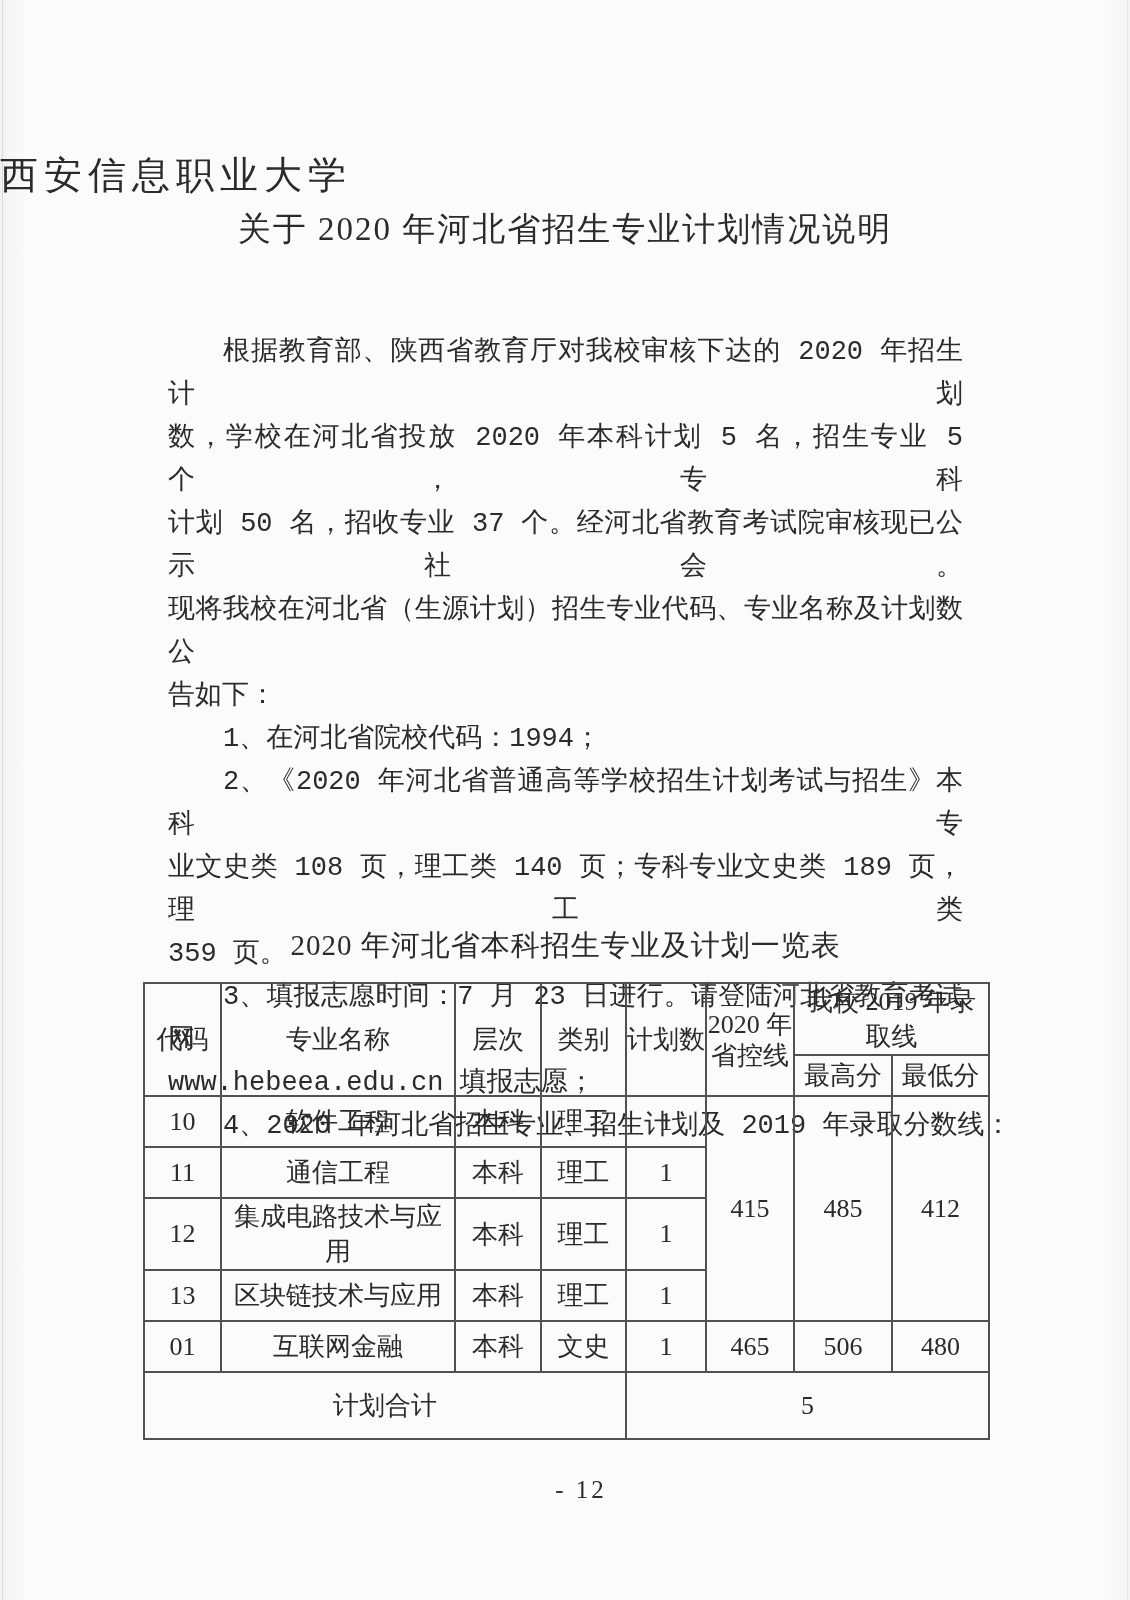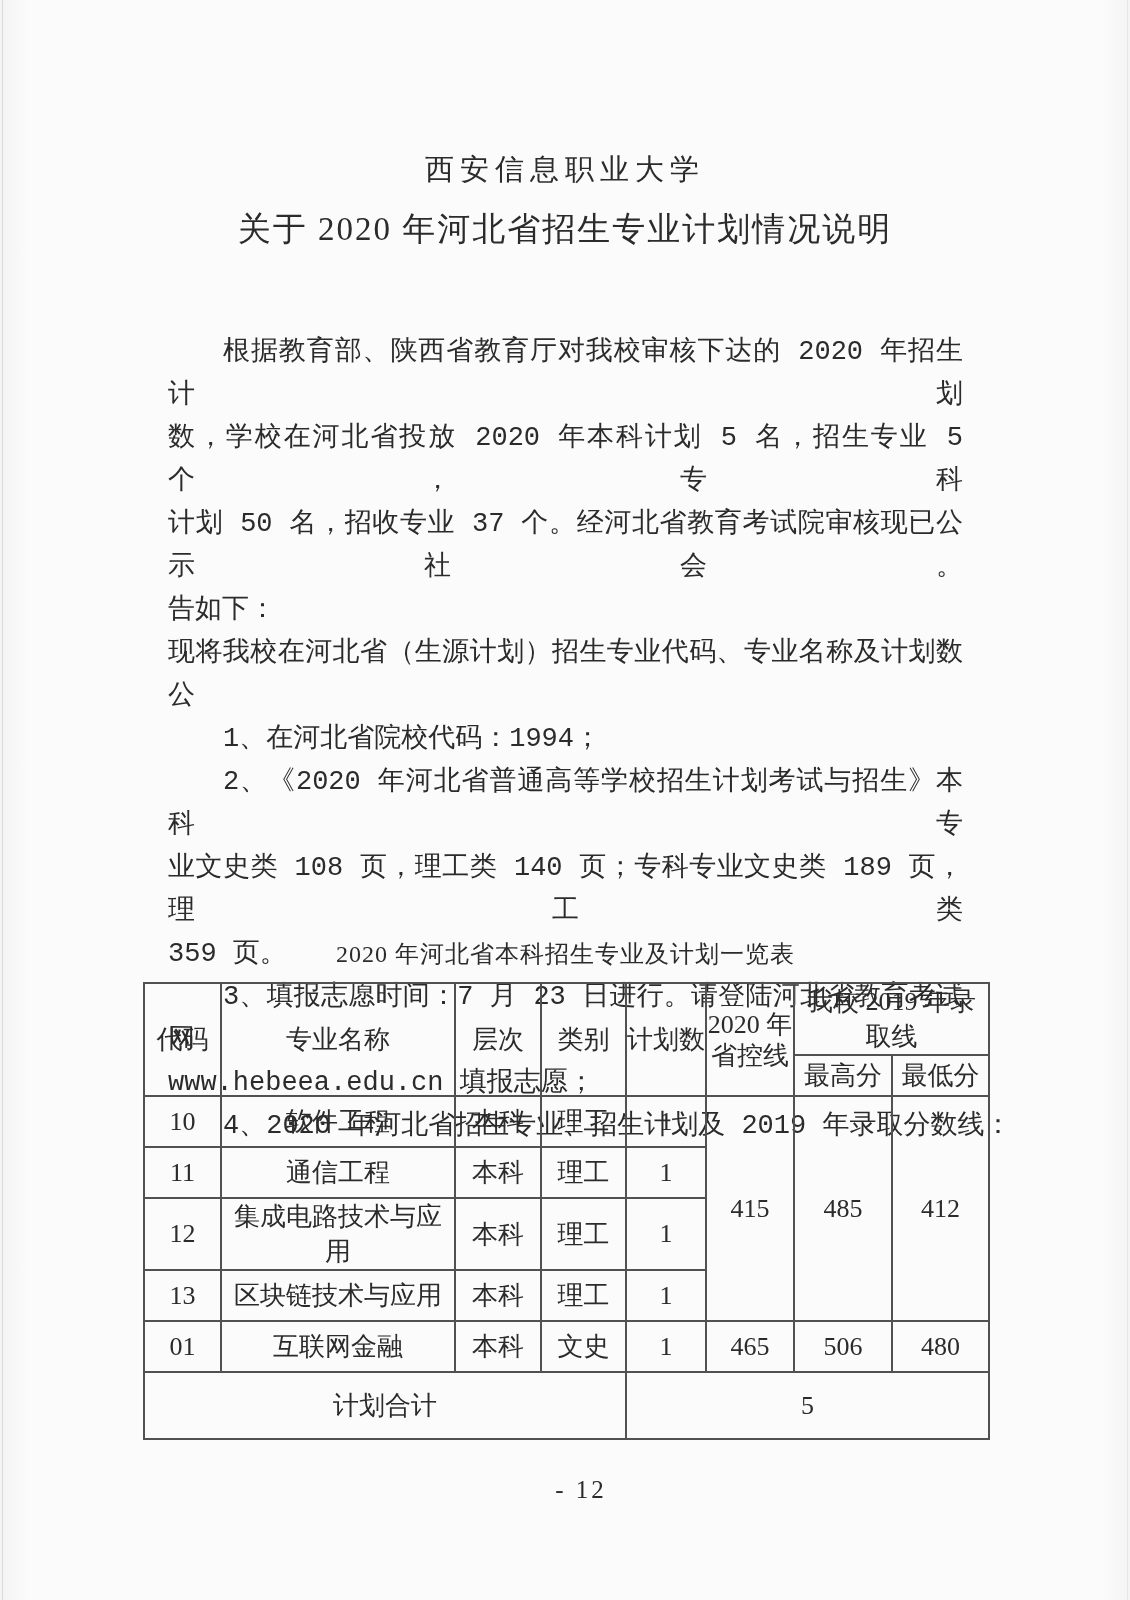--- a/index.html
+++ b/index.html
@@ -11,38 +11,38 @@
     background:linear-gradient(90deg,#f2f3f2 0,#fafbfa 2.5%,#fafbfa 97.5%,#f3f4f3 100%);
     font-family:"Liberation Serif","DejaVu Serif",serif;
     color:#2b2b2b;
     overflow:hidden;
   }
   .edge-left { position:absolute; left:2px; top:0; bottom:0; width:1px; background:#d8dbd8; }
   .edge-right { position:absolute; right:2px; top:0; bottom:0; width:1px; background:#e6e8e6; }
 
   .title1 {
     position:absolute; top:150px; left:0; width:100%;
-    text-align:center; font-size:29px; letter-spacing:6px; font-weight:normal;
+    font-size:38px; letter-spacing:6px; font-weight:normal;
   }
   .title2 {
     position:absolute; top:207px; left:0; width:100%;
     text-align:center; font-size:33px; letter-spacing:2px; font-weight:normal;font-family:Liberation Serif, serif;
   }
 
   .body-text {
     position:absolute; top:331px; left:168px; width:795px;
     font-size:27px; line-height:43px;font-family:Liberation Mono, monospace;
   }
   .line { white-space:nowrap; }
   .line.fill { white-space:normal; text-align:justify; text-align-last:justify; }
   .line.indent { text-indent:55px; }
 
   .table-caption {
     position:absolute; top:926px; left:143px; width:845px;
-    text-align:center; font-size:24px; letter-spacing:1px;margin-top:12px;
+    text-align:center; font-size:29px; letter-spacing:1px;
   }
 
   table.plan {
     position:absolute; top:982px; left:143px;
     width:845px; border-collapse:collapse; table-layout:fixed;
     font-size:26px; color:#2b2b2b;
   }
   table.plan th, table.plan td {
     border:2px solid #515151;
     text-align:center; vertical-align:middle;
@@ -67,22 +67,22 @@
   <div class="edge-left"></div>
   <div class="edge-right"></div>
 
   <div class="title1">西安信息职业大学</div>
   <div class="title2">关于 2020 年河北省招生专业计划情况说明</div>
 
   <div class="body-text">
     <div class="line indent fill">根据教育部、陕西省教育厅对我校审核下达的 2020 年招生计划</div>
     <div class="line fill">数，学校在河北省投放 2020 年本科计划 5 名，招生专业 5 个，专科</div>
     <div class="line fill">计划 50 名，招收专业 37 个。经河北省教育考试院审核现已公示社会。</div>
+    <div class="line fill">现将我校在河北省（生源计划）招生专业代码、专业名称及计划数公</div>
     <div class="line">告如下：</div>
-    <div class="line fill">现将我校在河北省（生源计划）招生专业代码、专业名称及计划数公</div>
     <div class="line indent">1、在河北省院校代码：1994；</div>
     <div class="line indent fill">2、《2020 年河北省普通高等学校招生计划考试与招生》本科专</div>
     <div class="line fill">业文史类 108 页，理工类 140 页；专科专业文史类 189 页，理工类</div>
     <div class="line">359 页。</div>
     <div class="line indent fill">3、填报志愿时间：7 月 23 日进行。请登陆河北省教育考试网</div>
     <div class="line">www.hebeea.edu.cn 填报志愿；</div>
     <div class="line indent">4、2020 年河北省招生专业、招生计划及 2019 年录取分数线：</div>
   </div>
 
   <div class="table-caption">2020 年河北省本科招生专业及计划一览表</div>

